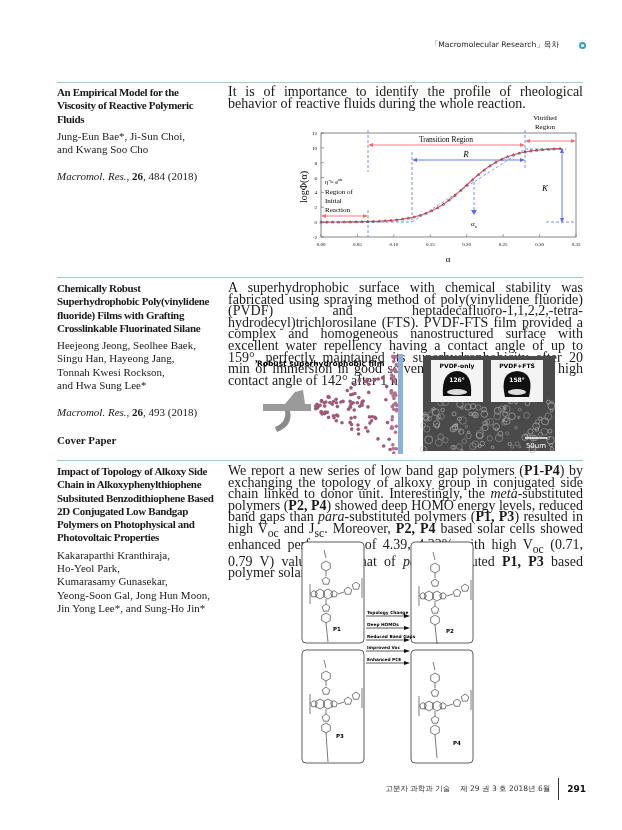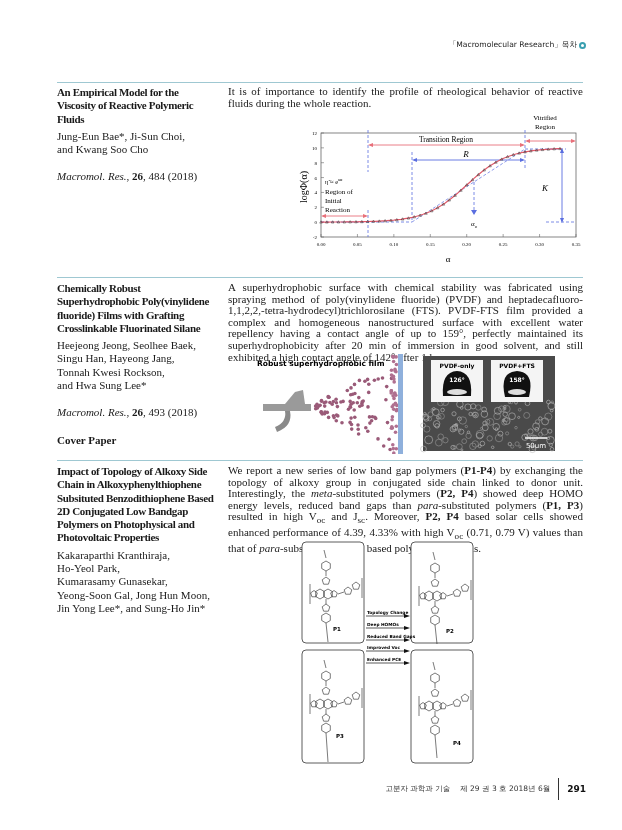--- a/index.html
+++ b/index.html
@@ -1,27 +1,27 @@
 <!DOCTYPE html>
 <html><head>
 <meta charset="utf-8">
 <style>
   html, body { margin:0; padding:0; background:#ffffff; }
   body { width:622px; height:830px; position:relative; overflow:hidden; font-family:"Liberation Serif", serif; color:#1a1a1a; }
-  .header { position:absolute; top:40px; right:36px; font-family:"DejaVu Sans", sans-serif; font-size:7.6px; color:#222; display:flex; align-items:center; gap:2px; }
+  .header { position:absolute; top:40px; right:36px; font-family:"DejaVu Sans", sans-serif; font-size:7.6px; color:#222; display:flex; align-items:center; gap:20px; }
   .header .dot { width:7px; height:7px; border-radius:50%; border:2px solid #3a9fb0; box-sizing:border-box; display:inline-block; }
   .sep { position:absolute; left:57px; width:526px; height:1px; background:#9fc8d2; }
   .entry { position:absolute; left:57px; width:526px; }
   .left { position:absolute; left:0; width:160px; font-size:11px; line-height:13.3px; }
   .title { font-weight:bold; letter-spacing:-0.35px; }
   .authors { margin-top:4px; }
   .cite { margin-top:14px; }
   .cite i { font-style:italic; }
   .cover { margin-top:14px; font-weight:bold; }
-  .right { position:absolute; left:171px; width:355px; font-size:11px; line-height:11.6px; text-align:justify; }
+  .right { position:absolute; left:171px; width:355px; font-size:14px; line-height:11.6px; text-align:justify; }
   .figure { position:absolute; }
   svg text { font-family:"Liberation Serif", serif; }
   .footer { position:absolute; top:778px; right:36px; font-family:"DejaVu Sans", sans-serif; font-size:7.5px; color:#333; display:flex; align-items:center; }
   .footer .bar { width:1px; height:22px; background:#333; margin:0 8px; }
   .footer .page { font-weight:bold; font-size:9px; color:#111; }
 </style>
 </head>
 <body>
 
 <div class="header">

